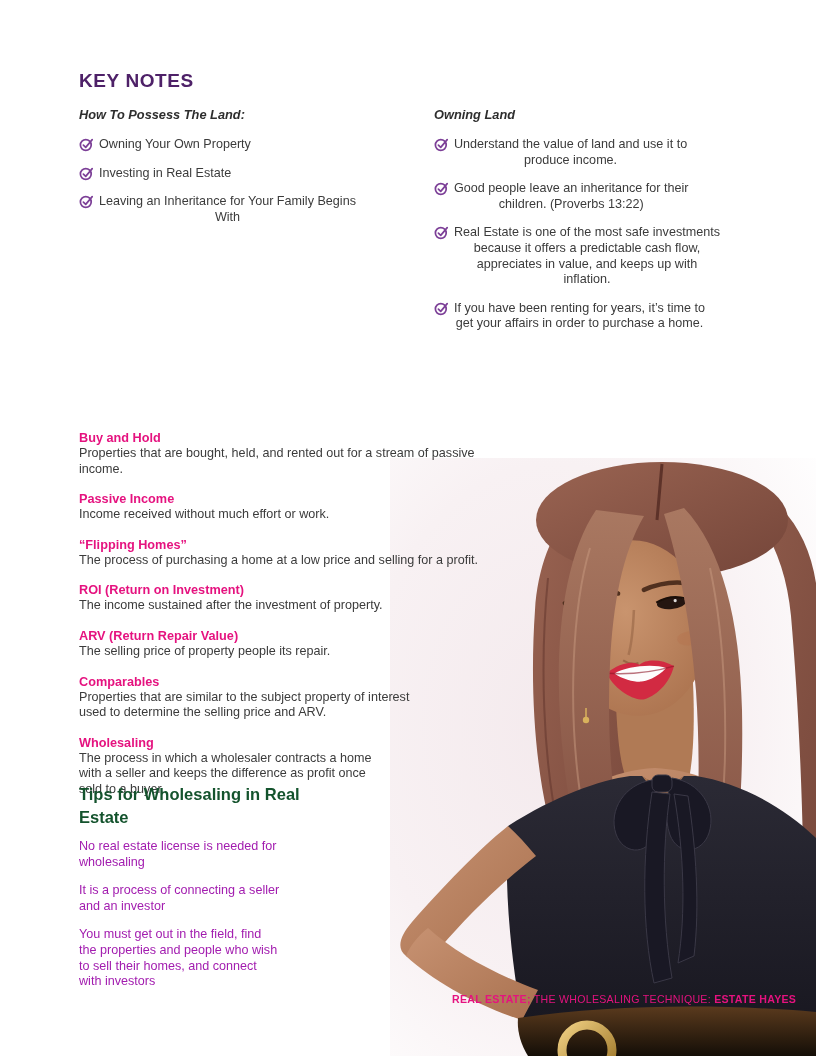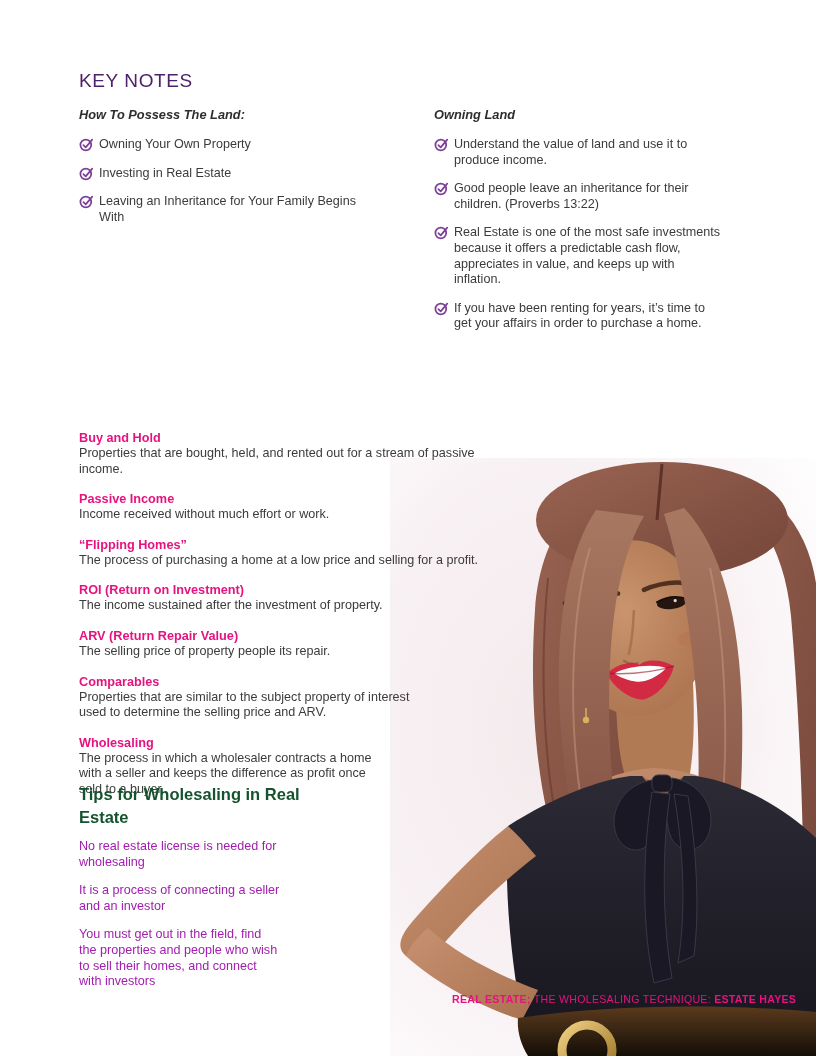--- a/index.html
+++ b/index.html
@@ -5,36 +5,36 @@
   html,body{margin:0;padding:0;background:#e9e9e9;}
   .page{
     position:relative;width:816px;height:1056px;background:#ffffff;
     margin:0 auto;overflow:hidden;
     font-family:"Liberation Sans", sans-serif;color:#3b3b3b;
   }
   .abs{position:absolute;}
   .pre{white-space:pre-line;}
 
   
-  .h-keynotes{left:79px;top:70px;font-size:19px;font-weight:normal;
+  .h-keynotes{left:79px;top:70px;font-size:19px;font-weight:bold;
     color:#4e2168;letter-spacing:.6px;z-index:2;}
   .h-terms{left:79px;top:364px;font-size:17.5px;font-weight:bold;
     color:#5c2384;z-index:2;}
   .h-tips{left:79px;top:783px;font-size:16.5px;line-height:22.5px;font-weight:bold;
     color:#14532d;z-index:2;width:290px;}
 
   
   .col{z-index:2;}
   .col-left{left:79px;top:107px;width:318px;}
   .col-right{left:434px;top:107px;width:302px;}
   .col-header{font-style:italic;font-weight:bold;font-size:12.8px;color:#2e2e2e;
     margin:0 0 15px 0;}
   .check-item{display:flex;gap:5px;margin-bottom:13px;}
   .check-icon{flex:0 0 15px;width:15px;height:15px;margin-top:0;}
-  .check-text{font-size:12.6px;line-height:15.6px;color:#3b3b3b;}
+  .check-text{font-size:12.6px;line-height:15.6px;color:#3b3b3b;text-align:center;}
 
   
   .terms{left:79px;top:398px;width:470px;z-index:2;margin-top:33px;}
   .term{margin-bottom:15px;}
   .term-name{font-size:12.7px;font-weight:bold;color:#e5127f;line-height:15px;}
   .term-def{font-size:12.6px;line-height:15.6px;color:#3b3b3b;}
 
   
   .tips{left:79px;top:839px;width:300px;z-index:2;}
   .tip{font-size:12.6px;line-height:15.6px;margin-bottom:13px;color:#a21caf;}

